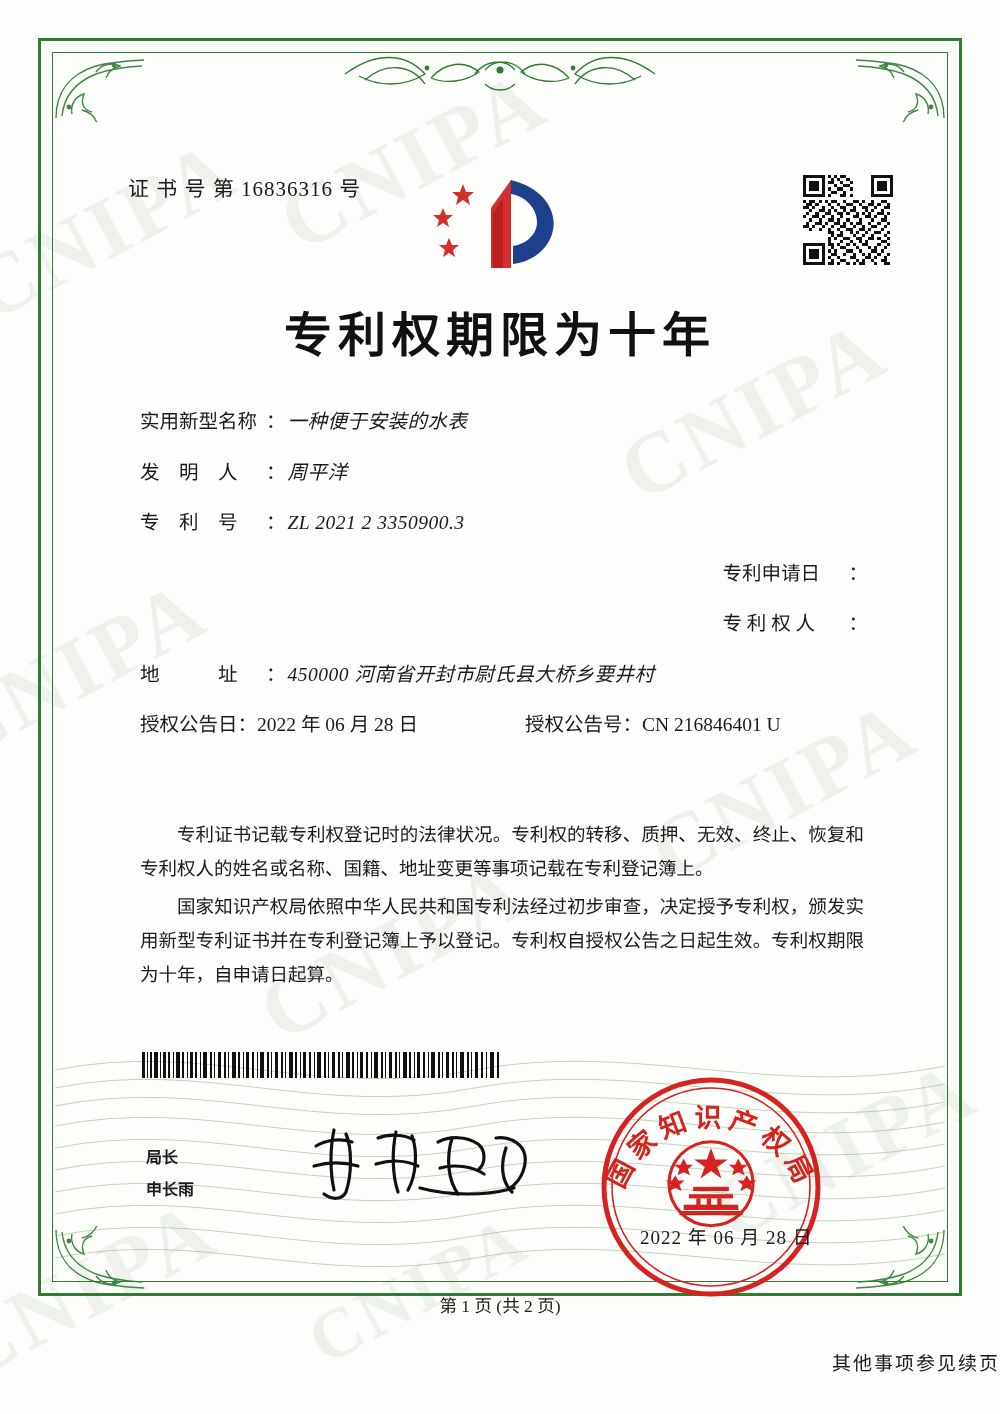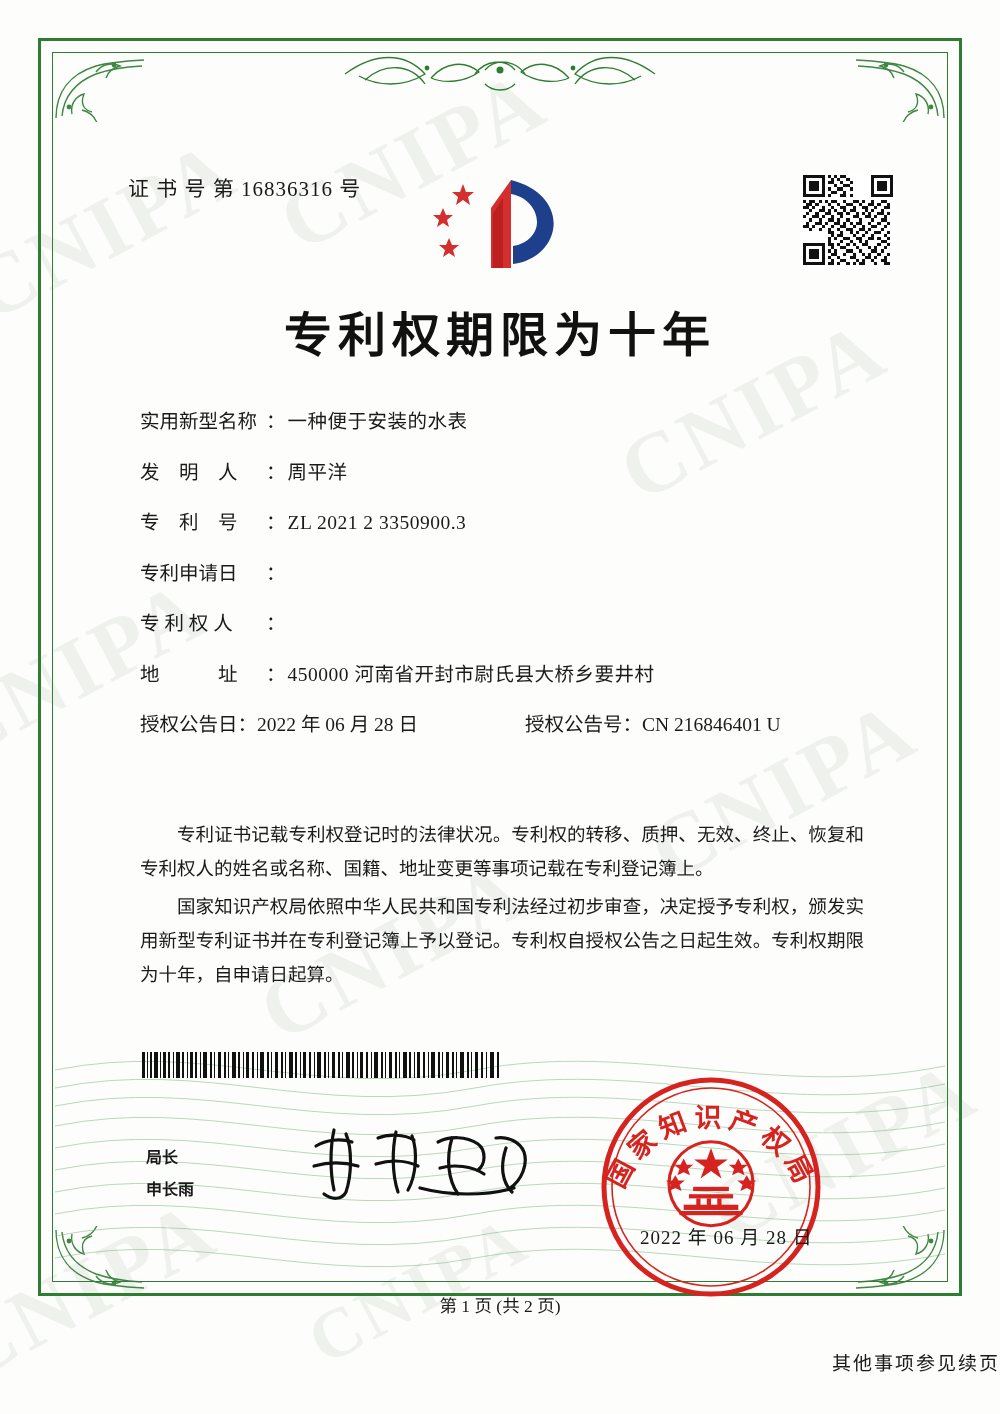--- a/index.html
+++ b/index.html
@@ -131,30 +131,31 @@
     left: 140px;
     top: 412px;
     width: 730px;
     font-size: 19.5px;
     line-height: 1;
   }
   .row {
     display: flex;
     align-items: baseline;
     margin-bottom: 31px;
+    justify-content: flex-end;
   }
   .row .label {
     width: 126px;
     flex: 0 0 126px;
     display: flex;
     justify-content: space-between;
     letter-spacing: 0px;
   }
   .row .colon { margin: 0 2px 0 0; }
-  .row .value { flex: 1; letter-spacing: .5px; }
+  .row .value { flex: 1; letter-spacing: .5px; font-style: italic; }
 
   .row-two {
     display: flex;
     align-items: baseline;
     margin-bottom: 18px;
   }
   .row-two .cell-a { width: 385px; flex: 0 0 385px; display: flex; }
   .row-two .cell-b { display: flex; justify-content: center; }
   .row-two .lbl { white-space: nowrap; }
 

